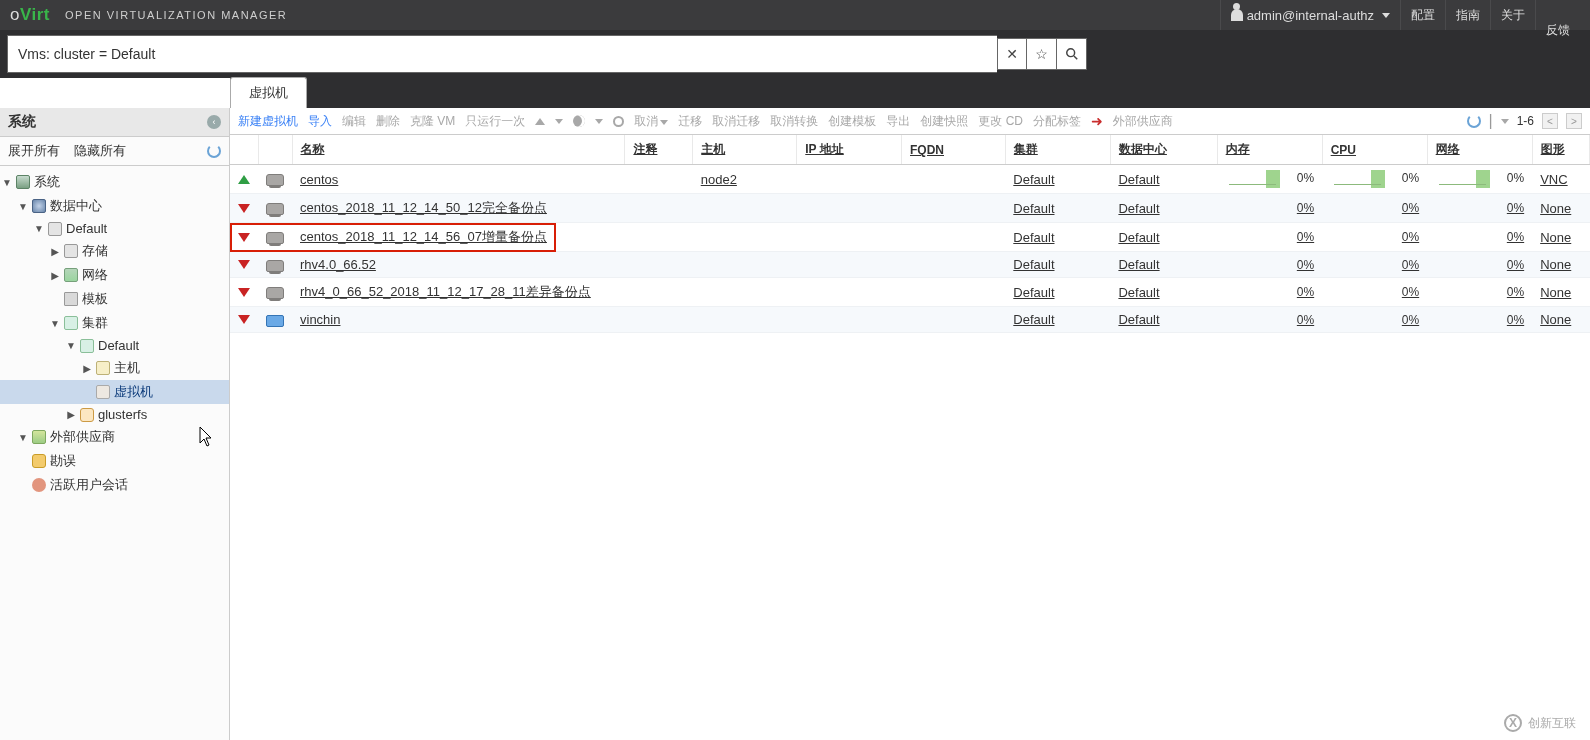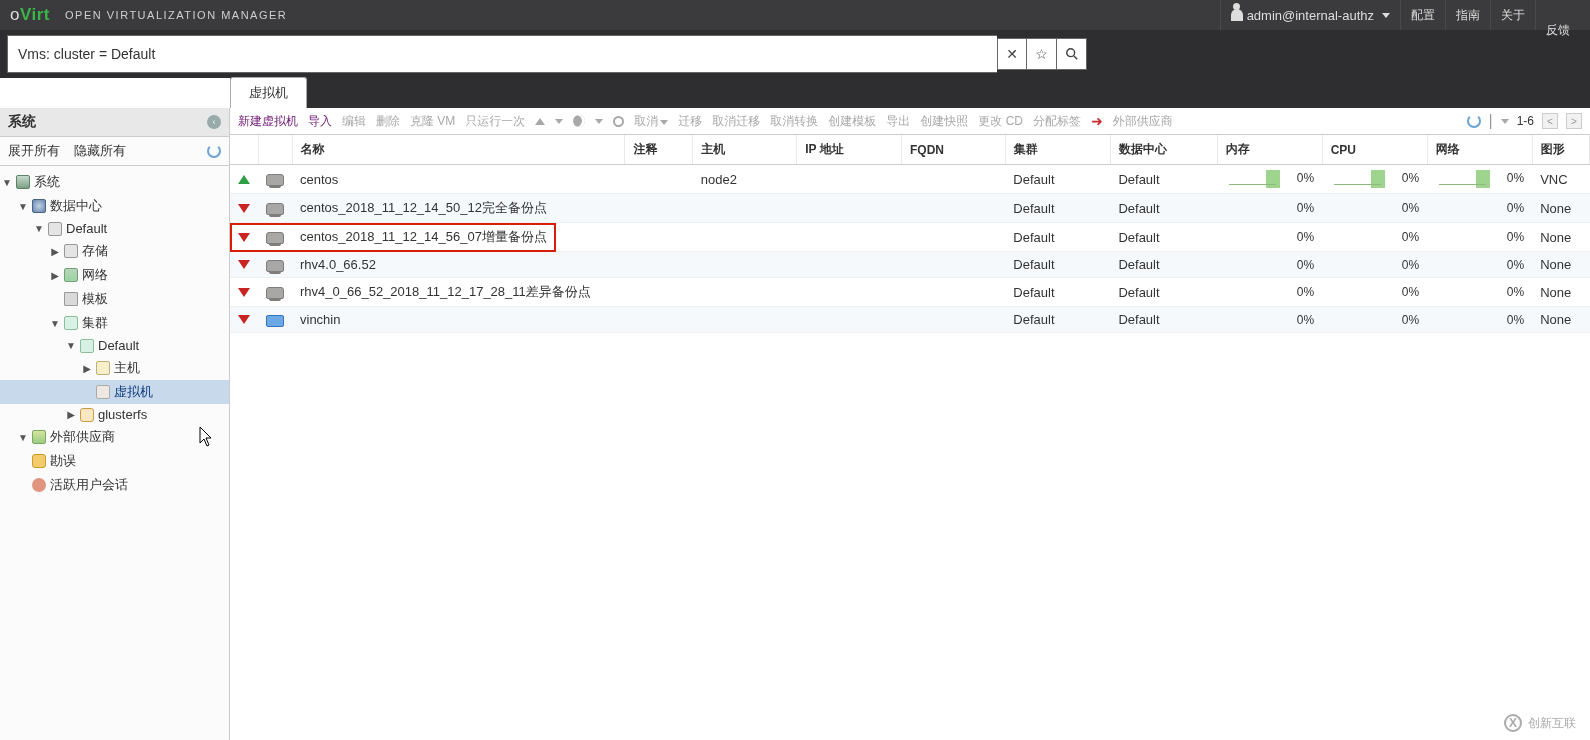--- a/index.html
+++ b/index.html
@@ -160,34 +160,34 @@
 
   
   .main { flex:1; display:flex; flex-direction:column; min-width:0; }
 
   .toolbar {
     display:flex; align-items:center; gap:10px;
     padding:4px 8px; font-size:12px;
     border-bottom:1px solid var(--border-gray);
     white-space:nowrap;
   }
-  .toolbar .tb { color:#701a75; cursor:pointer; }
+  .toolbar .tb { color:#3b82f6; cursor:pointer; }
   .toolbar .tb.dis { color:var(--disabled); cursor:default; }
   .tb-arrow-up {width:0;height:0;border-left:5px solid transparent;border-right:5px solid transparent;border-bottom:7px solid var(--disabled);display:inline-block;}
   .tb-moon{width:12px;height:12px;border-radius:50%;background:var(--disabled);box-shadow:inset -3px 0 0 #fff;display:inline-block;}
   .tb-arrow-d{width:0;height:0;border-left:4px solid transparent;border-right:4px solid transparent;border-top:5px solid var(--disabled);display:inline-block;}
   .tb-stop{width:11px;height:11px;border:2px solid var(--disabled);border-radius:50%;display:inline-block;}
   .tb-red-arrow{color:#c92d2d;font-size:14px;}
   .toolbar .right-group { margin-left:auto; display:flex; align-items:center; gap:8px;}
   .page-info { font-size:12px; }
   .sepbar{color:#999;font-size:16px;}
   .pg-btn{width:16px;height:16px;border:1px solid #ccc;background:#f1f1f1;display:inline-flex;align-items:center;justify-content:center;font-size:10px;color:#999;cursor:pointer;}
 
   
-  .tbl-wrap { flex:1; overflow:auto; }
+  .tbl-wrap { flex:1; overflow:auto;text-decoration:underline; }
   table.grid { border-collapse:collapse; min-width:100%; table-layout:fixed;}
   table.grid th {
     background:#fff; border-bottom:1px solid var(--border-gray);
     border-right:1px solid #e9e9e9;
     text-align:left; padding:6px 8px; font-weight:bold; font-size:12px;
     white-space:nowrap; overflow:hidden;
   }
   table.grid td {
     padding:5px 8px; border-bottom:1px solid #eef1f4;
     font-size:13px; white-space:nowrap; overflow:hidden; text-overflow:ellipsis;

